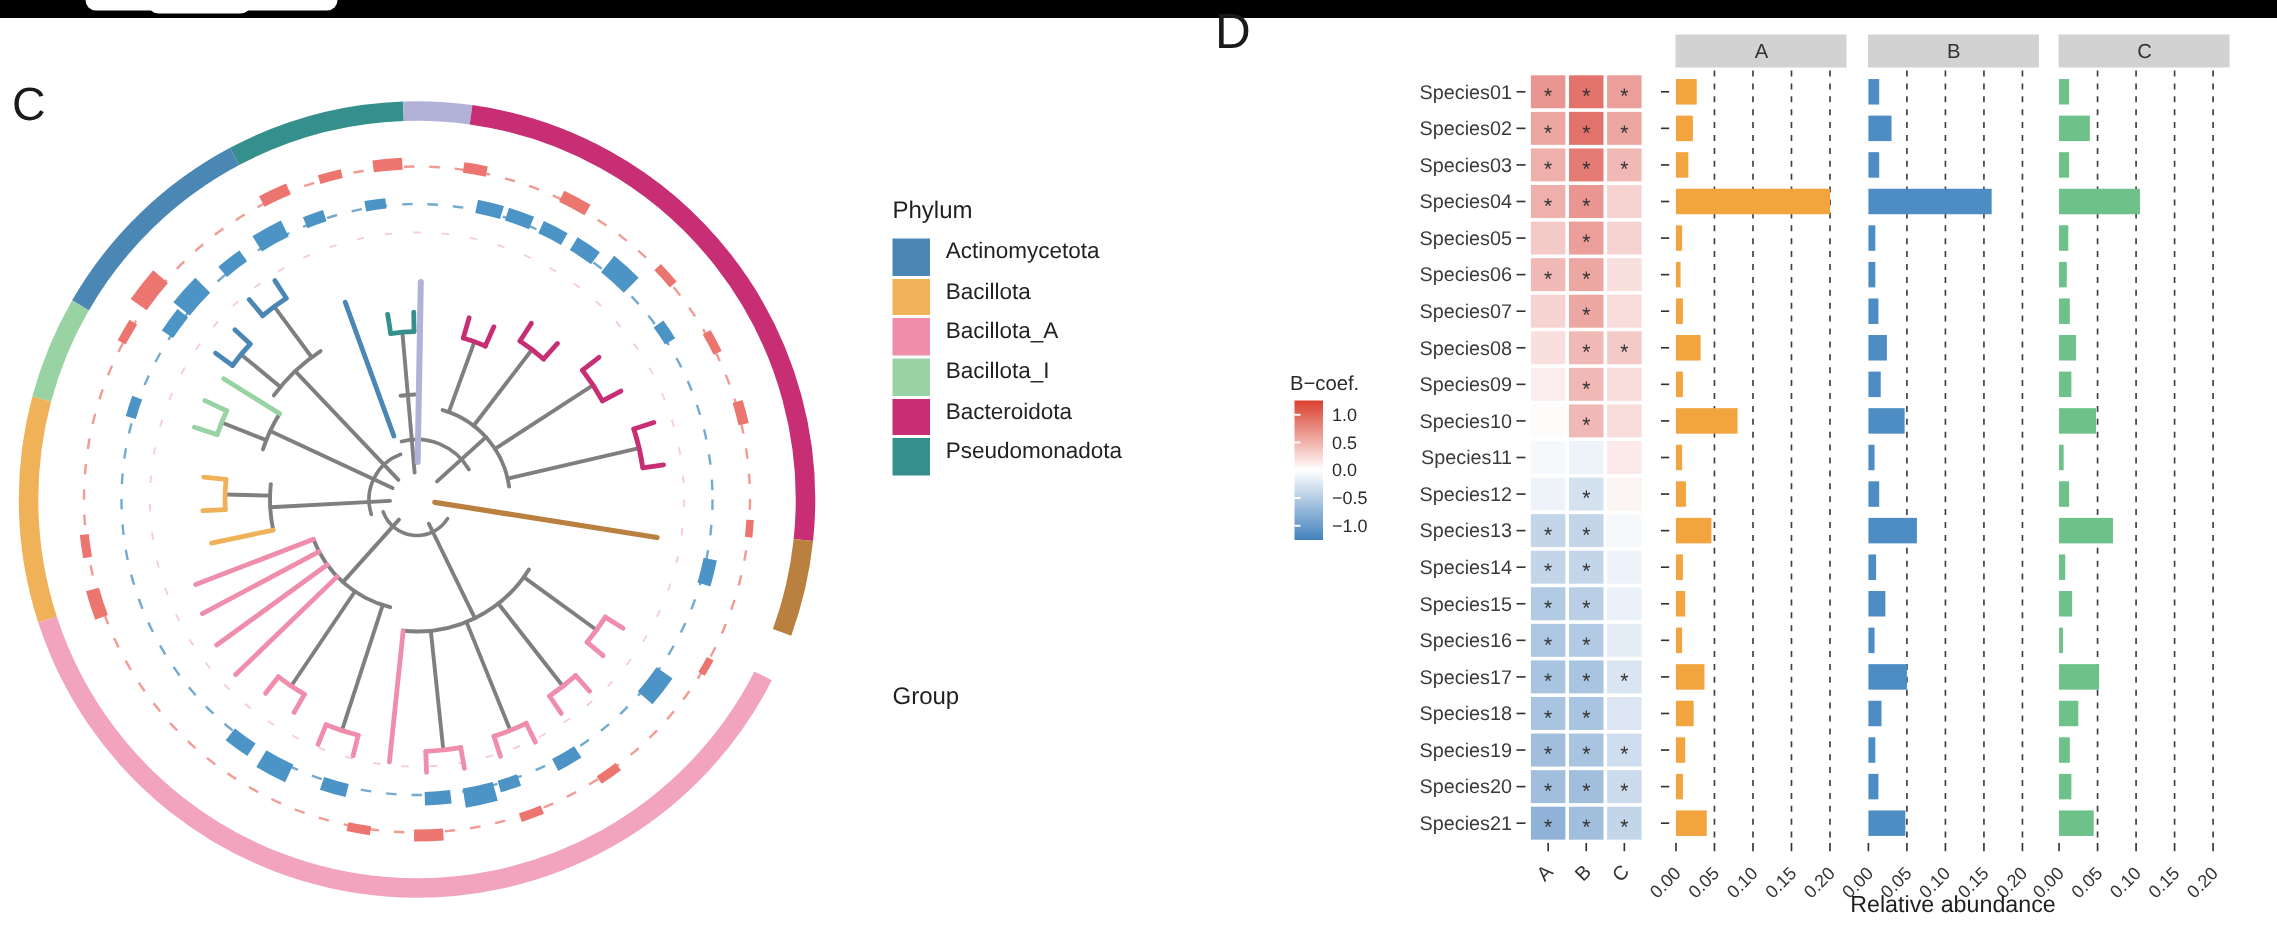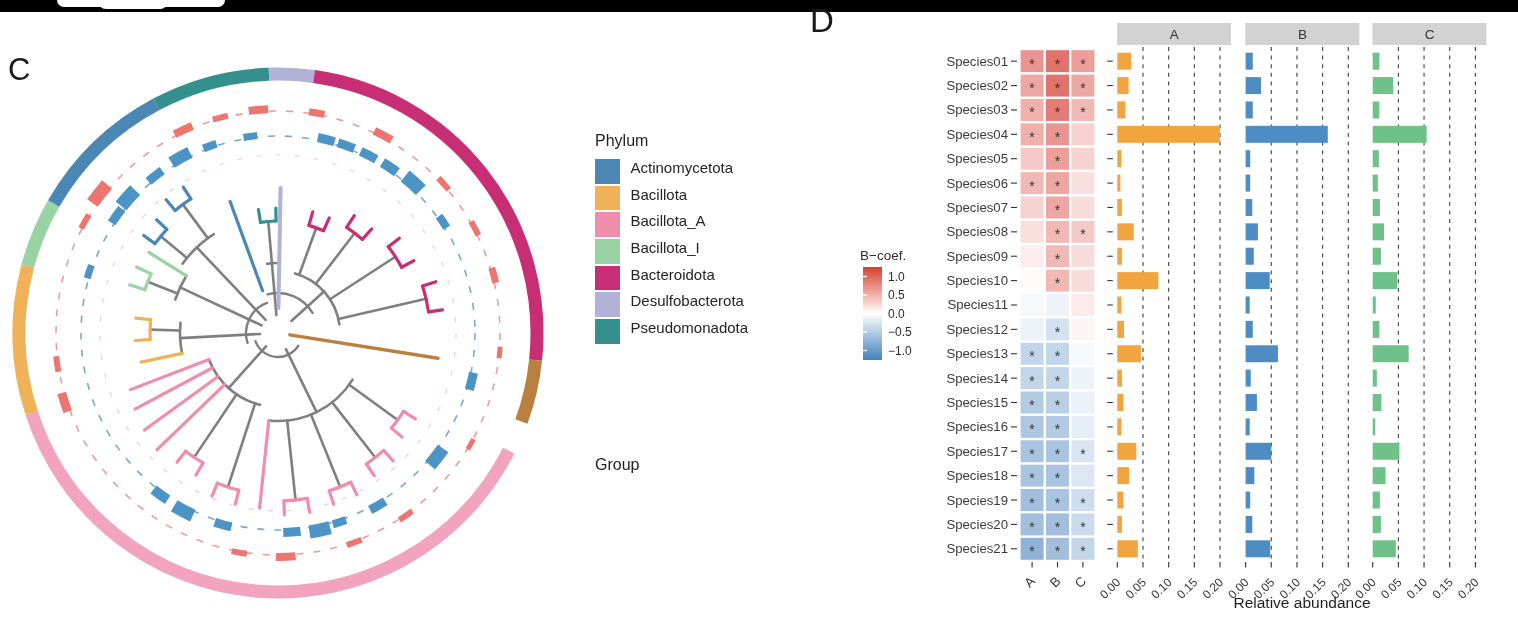--- a/index.html
+++ b/index.html
@@ -223,24 +223,20 @@
           <span class="legend-swatch" style="background: rgb(239, 141, 171);"></span>
           <span class="legend-name">Bacillota_A</span>
         </div>
         <div class="legend-item">
           <span class="legend-swatch" style="background: rgb(153, 211, 163);"></span>
           <span class="legend-name">Bacillota_I</span>
         </div>
         <div class="legend-item">
           <span class="legend-swatch" style="background: rgb(199, 46, 116);"></span>
           <span class="legend-name">Bacteroidota</span>
-        </div>
-        <div class="legend-item">
-          <span class="legend-swatch" style="background: rgb(178, 178, 216);"></span>
-          <span class="legend-name">Desulfobacterota</span>
         </div>
         <div class="legend-item">
           <span class="legend-swatch" style="background: rgb(53, 144, 141);"></span>
           <span class="legend-name">Pseudomonadota</span>
         </div>
       </div>
   </div>
 
   <div id="legend-group" class="legend">
     <div class="legend-title">Group</div>

